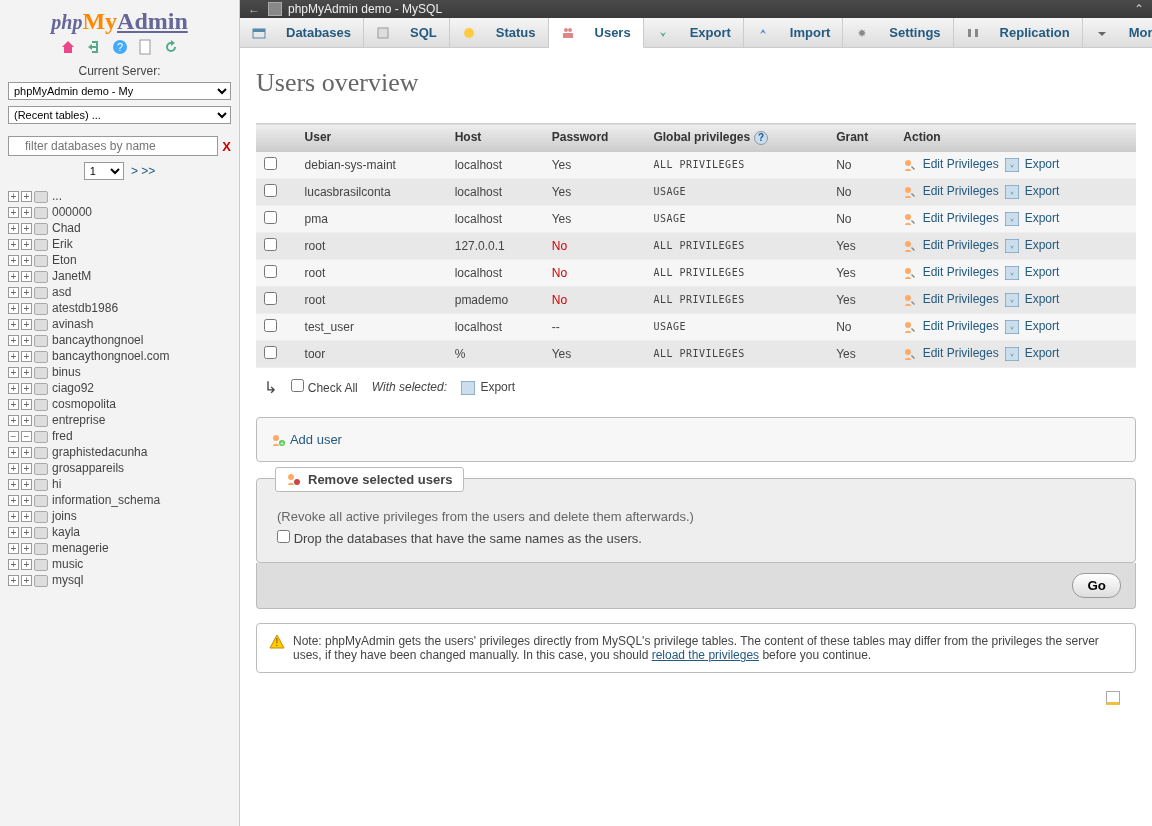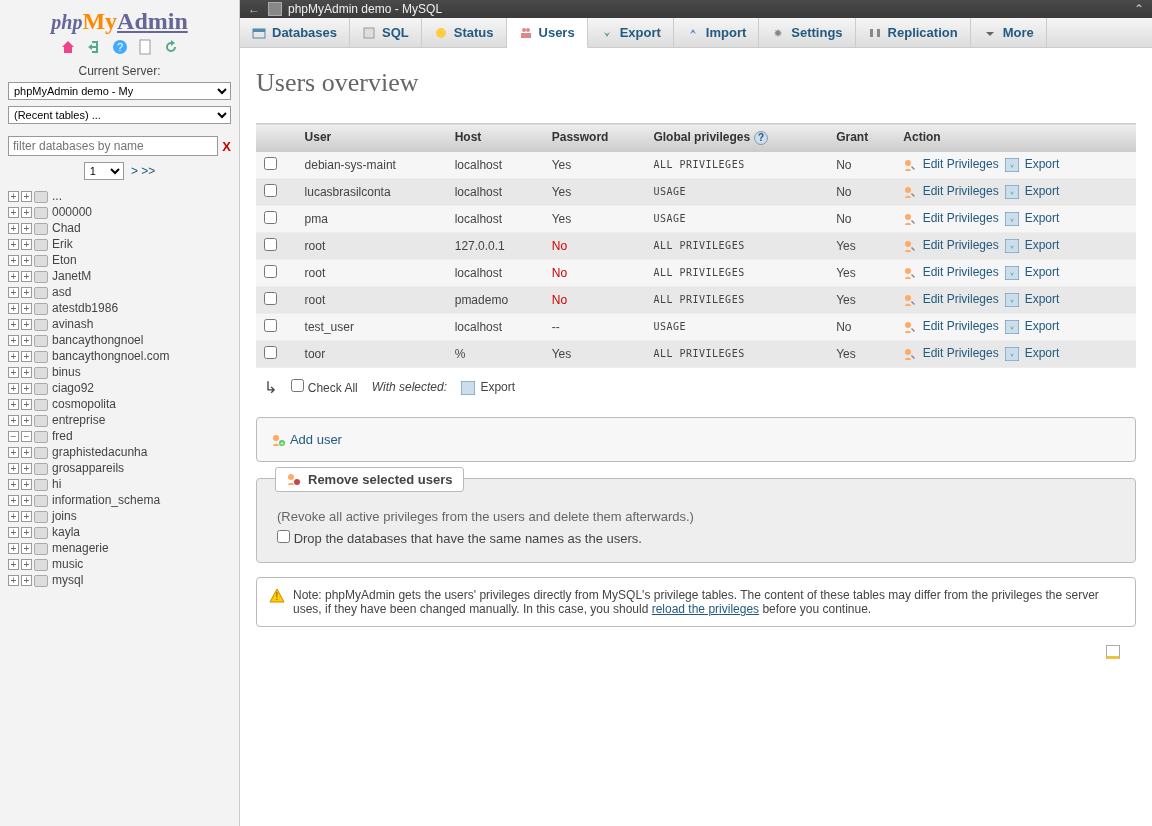--- a/index.html
+++ b/index.html
@@ -8,37 +8,37 @@
 .sidebar { width: 240px; background: #f3f3f3; border-right: 1px solid #ccc; padding: 8px 8px 8px 8px; overflow-y: auto; }
 .logo { text-align: center; font-family: Georgia, serif; font-size: 24px; font-weight: bold; margin-bottom: 4px; }
 .logo .php { color: #666699; font-style: italic; font-size: 20px; }
 .logo .my { color: #ff8800; }
 .logo .admin { color: #666699; text-decoration: underline; }
 .toolbar-icons { text-align: center; margin-bottom: 6px; }
 .toolbar-icons span { display: inline-block; width: 16px; height: 16px; margin: 0 3px; }
 .server-label { text-align: center; font-size: 12px; margin-bottom: 4px; }
 select { width: 100%; font-size: 11px; margin-bottom: 6px; border: 1px solid #999; background: #fff; padding: 1px; }
 .filter-box { display: flex; align-items: center; margin: 6px 0; }
-.filter-box input { flex: 1; font-size: 12px; padding: 2px 4px; border: 1px solid #999; }
+.filter-box input { flex: 1; font-size: 12px; padding: 2px 16px; border: 1px solid #999; }
 .filter-box .x { color: #c00; font-weight: bold; margin-left: 4px; cursor: pointer; }
 .pager { text-align: center; margin-bottom: 8px; font-size: 12px; }
 .pager select { width: 40px; display: inline-block; margin: 0 4px 0 0; }
 .treelist { list-style: none; font-size: 12px; }
 .treelist li { padding: 1px 0; white-space: nowrap; }
 .treelist .expander { display: inline-block; width: 11px; height: 11px; border: 1px solid #999; text-align: center; line-height: 9px; font-size: 10px; color: #666; margin-right: 2px; background: #fff; vertical-align: middle; }
 .treelist .dbicon { display: inline-block; width: 14px; height: 12px; background: #ddd; border: 1px solid #aaa; border-radius: 2px; margin-right: 4px; vertical-align: middle; }
 .treelist .sub { margin-left: 28px; list-style: none; }
 .treelist .tblicon { display: inline-block; width: 12px; height: 12px; background: #cde; border: 1px solid #89a; margin-right: 4px; vertical-align: middle; }
 .main { flex: 1; display: flex; flex-direction: column; background: #fff; overflow-y: auto; }
 .titlebar { background: linear-gradient(#4a4a4a,#3a3a3a); color: #eee; padding: 2px 8px; font-size: 12px; display: flex; align-items: center; }
 .titlebar .arrow { margin-right: 8px; color: #bbb; }
 .titlebar .wicon { display: inline-block; width: 14px; height: 14px; background: #888; border: 1px solid #aaa; margin-right: 6px; }
 .titlebar .collapse { margin-left: auto; color: #ccc; }
 .tabs { display: flex; background: linear-gradient(#f5f5f5,#ddd); border-bottom: 1px solid #ccc; }
-.tab { padding: 7px 12px; border-right: 1px solid #ccc; display: flex; align-items: center; gap: 6px; cursor: pointer; }
+.tab { padding: 7px 12px; border-right: 1px solid #ccc; display: flex; align-items: center; gap: 20px; cursor: pointer; }
 .tab.active { background: #fff; border-bottom: 1px solid #fff; margin-bottom: -1px; }
 .tab .ticon { display: inline-block; width: 14px; height: 14px; }
 .tab .label { color: #235a81; font-weight: bold; font-size: 13px; }
 .content { padding: 20px 16px 16px 16px; }
 h2 { font-family: Georgia, serif; font-weight: normal; font-size: 26px; color: #666; margin-bottom: 25px; }
 table.users { width: 100%; border-collapse: collapse; font-size: 12px; }
 table.users th { background: linear-gradient(#eee,#ccc); text-align: left; padding: 6px 8px; border-top: 1px solid #ccc; border-bottom: 1px solid #ccc; font-weight: bold; color: #333; }
 table.users td { padding: 5px 8px; border-bottom: 1px solid #eee; }
 table.users tr.odd td { background: #f6f6f6; }
 table.users tr.even td { background: #e8e8e8; }
@@ -379,20 +379,23 @@
                 <circle cx="5" cy="5" r="3" fill="#fa6"></circle>
                 <path d="M2 13c0-3 6-3 6 0" fill="#fa6"></path>
                 <circle cx="11" cy="10" r="3" fill="#c44"></circle>
               </svg>
             </span>
           <span>Remove selected users</span>
         </div>
         <div style="margin-bottom:6px;color:#666;">(Revoke all active privileges from the users and delete them afterwards.)</div>
         <label><input type="checkbox" style=""> <span>Drop the databases that have the same names as the users.</span></label>
       </div>
+      <div class="go-row">
+        <button class="go-btn">Go</button>
+      </div>
       <div class="note-box">
         <span class="warn-icon">
             <svg viewBox="0 0 16 16">
               <path fill="#fc0" stroke="#c80" d="M8 1l7 13H1z"></path>
               <text x="8" y="12" text-anchor="middle" font-size="10" fill="#840">!</text>
             </svg>
           </span>
         <div><span>Note: phpMyAdmin gets the users' privileges directly from MySQL's privilege tables. The content of these tables may differ from the privileges the server uses, if they have been changed manually. In this case, you should </span><span class="link" style="text-decoration:underline">reload the privileges</span><span> before you continue.</span></div>
       </div>
       <div class="footer-icon"><span></span></div>

